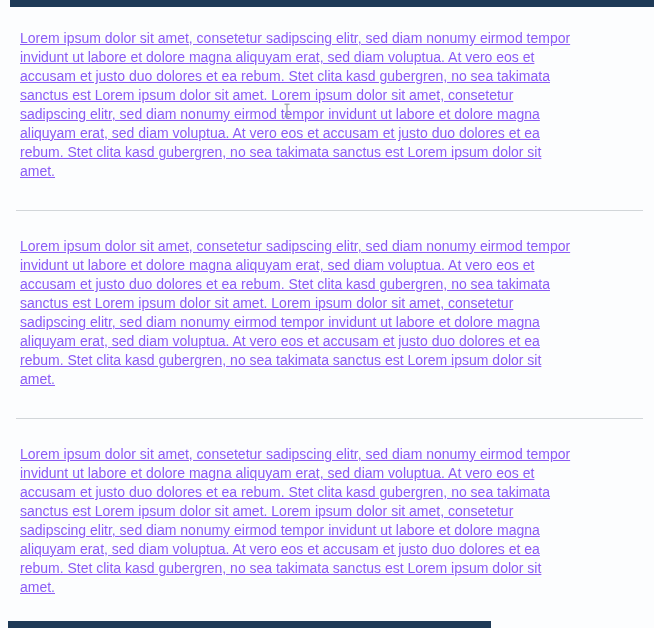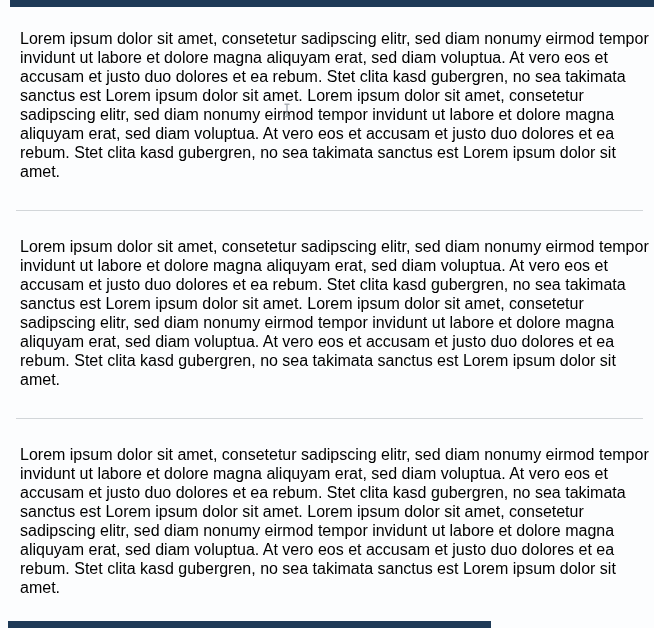--- a/index.html
+++ b/index.html
@@ -23,24 +23,25 @@
     width: 483px;
     height: 7px;
     background: #1e3a57;
   }
   .content {
     padding: 29px 11px 0 16px;
   }
   p.para {
     margin: 0 0 29px 0;
     padding-left: 4px;
-    font-size: 16px;
+    font-size: 14px;
     line-height: 19px;
-    color: #000000;
+    color: #8b5cf6;
     letter-spacing: 0px;
+    text-decoration: underline;
   }
   p.para .line {
     display: block;
     white-space: nowrap;
   }
   hr.divider {
     border: none;
     border-top: 1px solid #d2d6d9;
     margin: 0 0 26px 0;
     height: 0;

